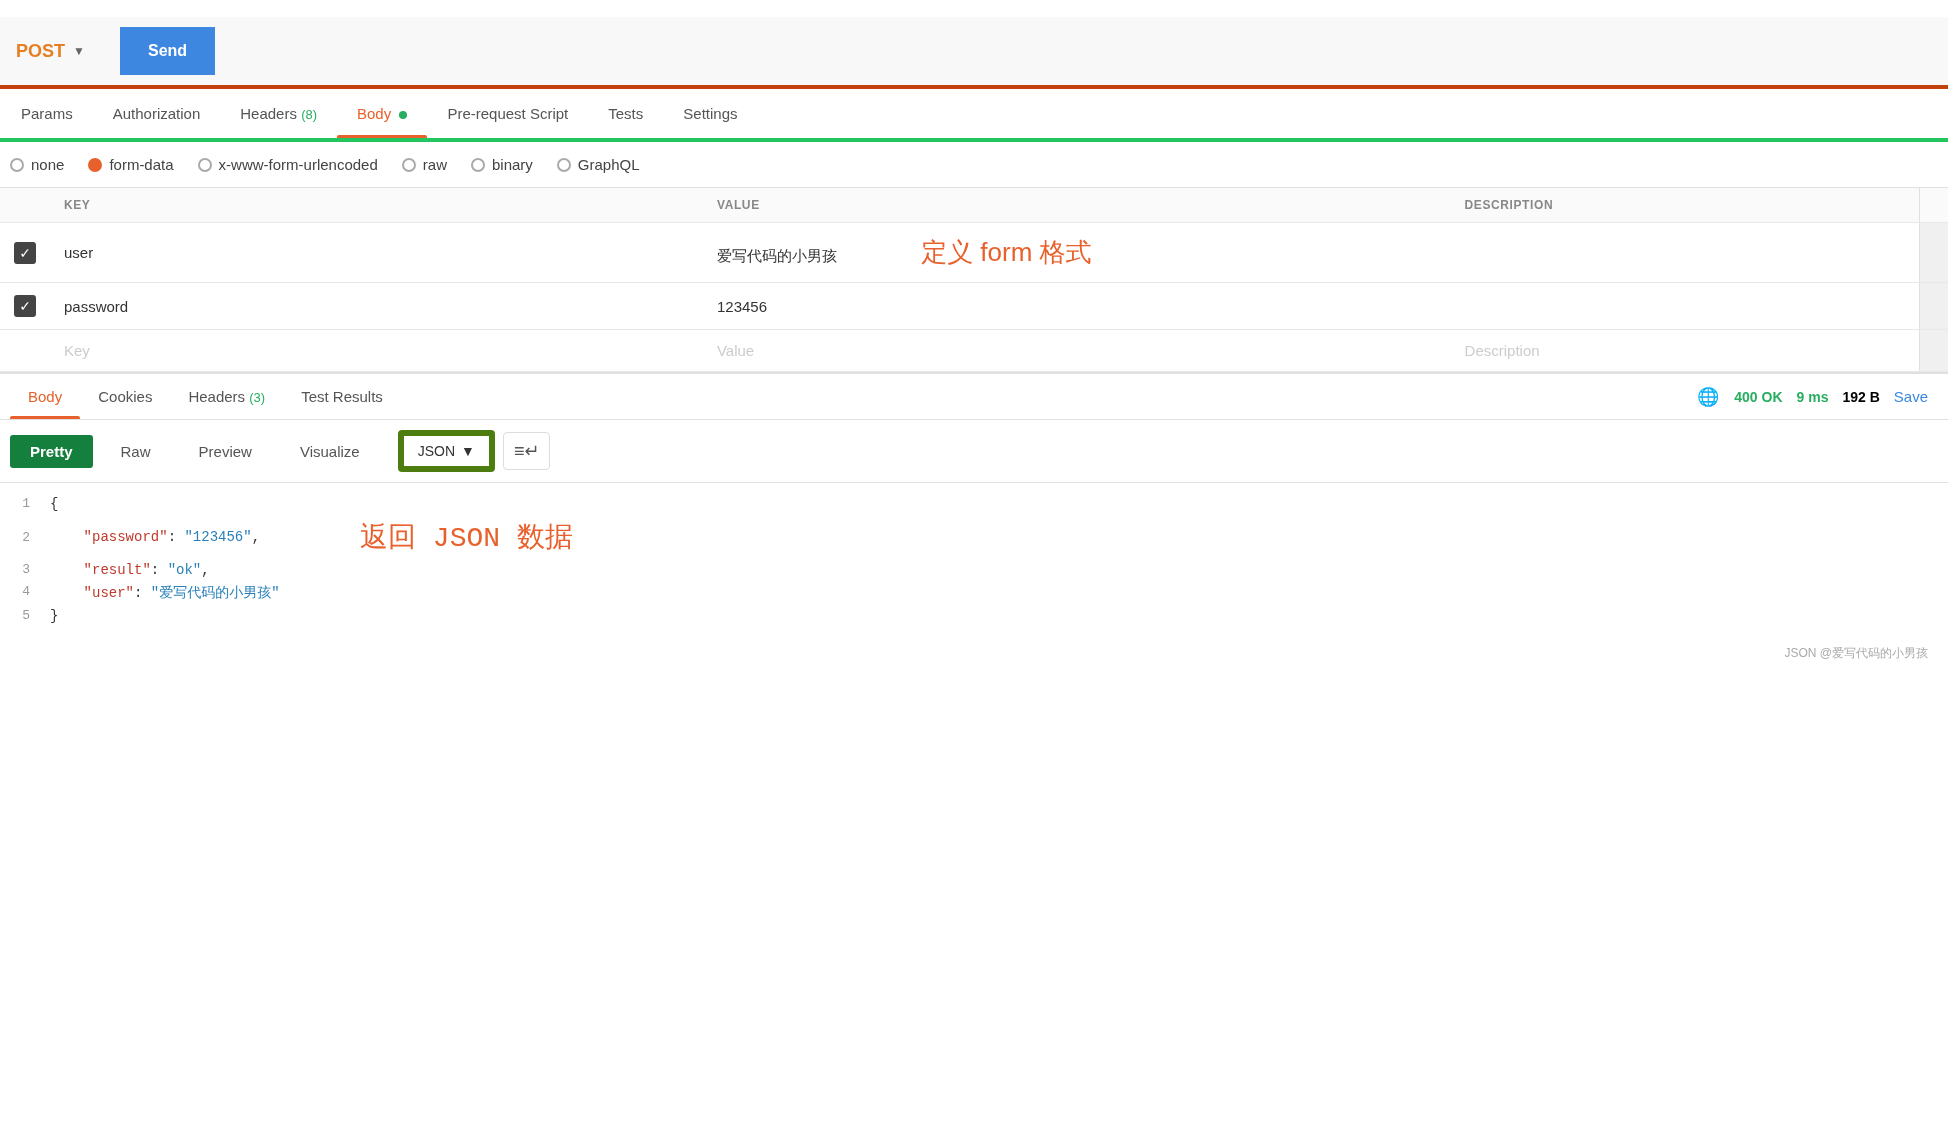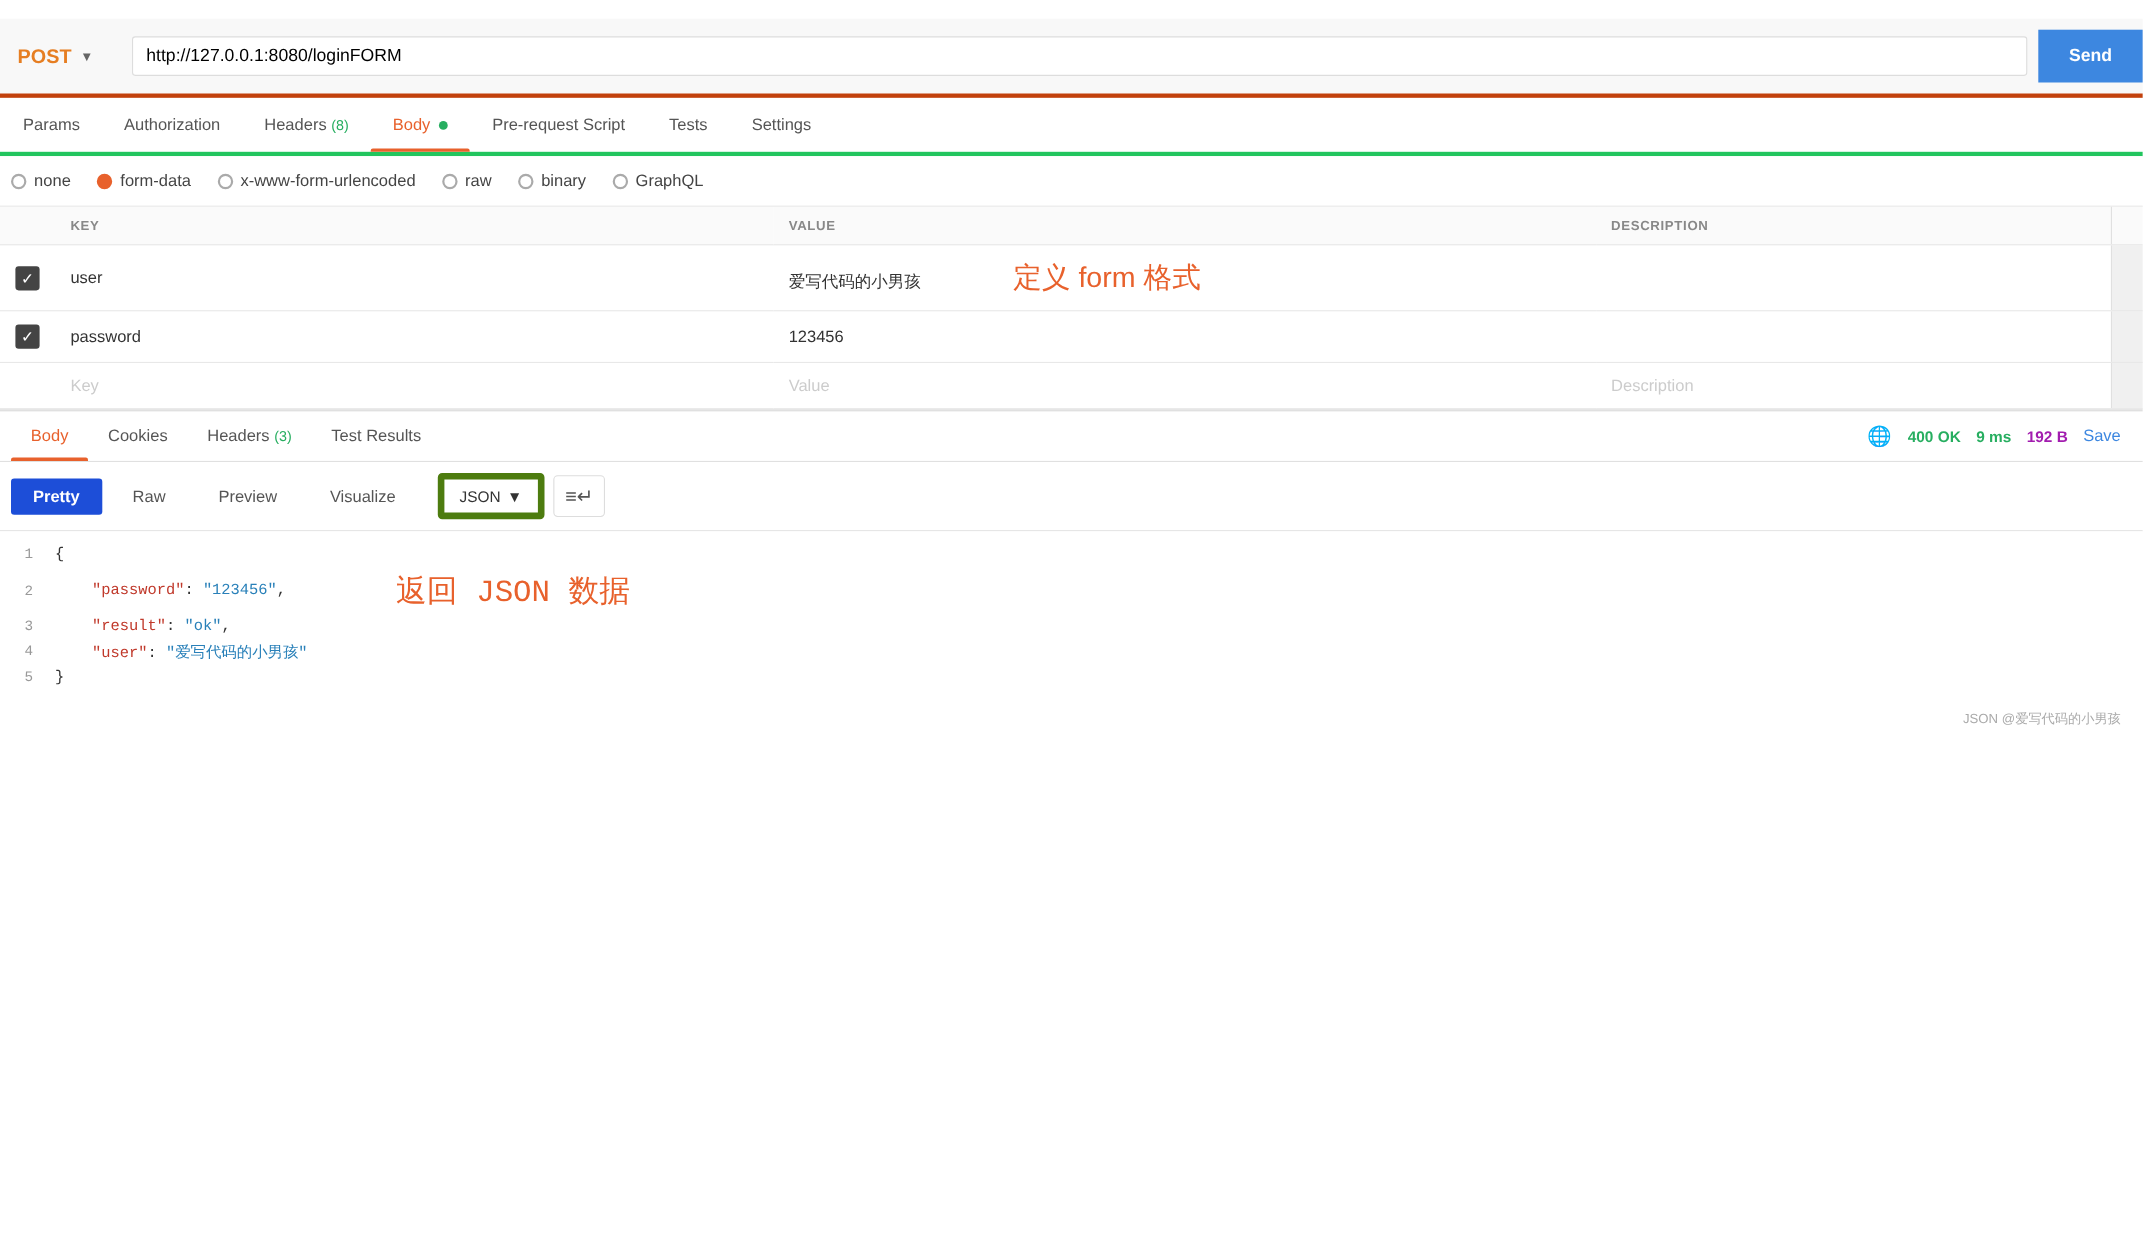--- a/index.html
+++ b/index.html
@@ -222,41 +222,41 @@
       padding-right: 10px;
       font-size: 14px;
     }
     .globe-icon {
       font-size: 18px;
       color: #666;
       cursor: pointer;
     }
     .status-ok { color: #27ae60; font-weight: 600; }
     .status-time { color: #27ae60; font-weight: 700; }
-    .status-size { color: #a21caf; font-weight: 600; }
+    .status-size { color: #000000; font-weight: 600; }
     .save-link { color: #3d87e0; cursor: pointer; font-size: 15px; }
 
     
     .format-toolbar {
       display: flex;
       align-items: center;
       padding: 10px 10px;
       gap: 8px;
       border-bottom: 1px solid #e0e0e0;
       background: #fff;
     }
     .format-tab {
       padding: 8px 20px;
       cursor: pointer;
       color: #555;
       font-size: 15px;
       border-radius: 3px;
     }
     .format-tab.active {
-      background: #1d4ed8;
+      background: #15803d;
       color: #fff;
       font-weight: 600;
     }
     .json-dropdown {
       display: flex;
       align-items: center;
       gap: 6px;
       padding: 7px 14px;
       border: 6px solid #4d7c0f;
       border-radius: 4px;
@@ -324,21 +324,20 @@
     }
   </style>
 </head>
 <body>
 
 <div class="url-bar">
   <div class="method-selector">
     <span>POST</span>
     <span class="chevron">▼</span>
   </div>
-  <input class="url-input" type="text" value="http://127.0.0.1:8080/loginFORM" style="">
   <button class="send-button">Send</button>
 </div>
 
 <div class="tabs-row">
   <div class="tab-item">Params</div>
   <div class="tab-item">Authorization</div>
   <div class="tab-item">
     <span>Headers</span>
     <span class="tab-badge">(8)</span>
   </div>

